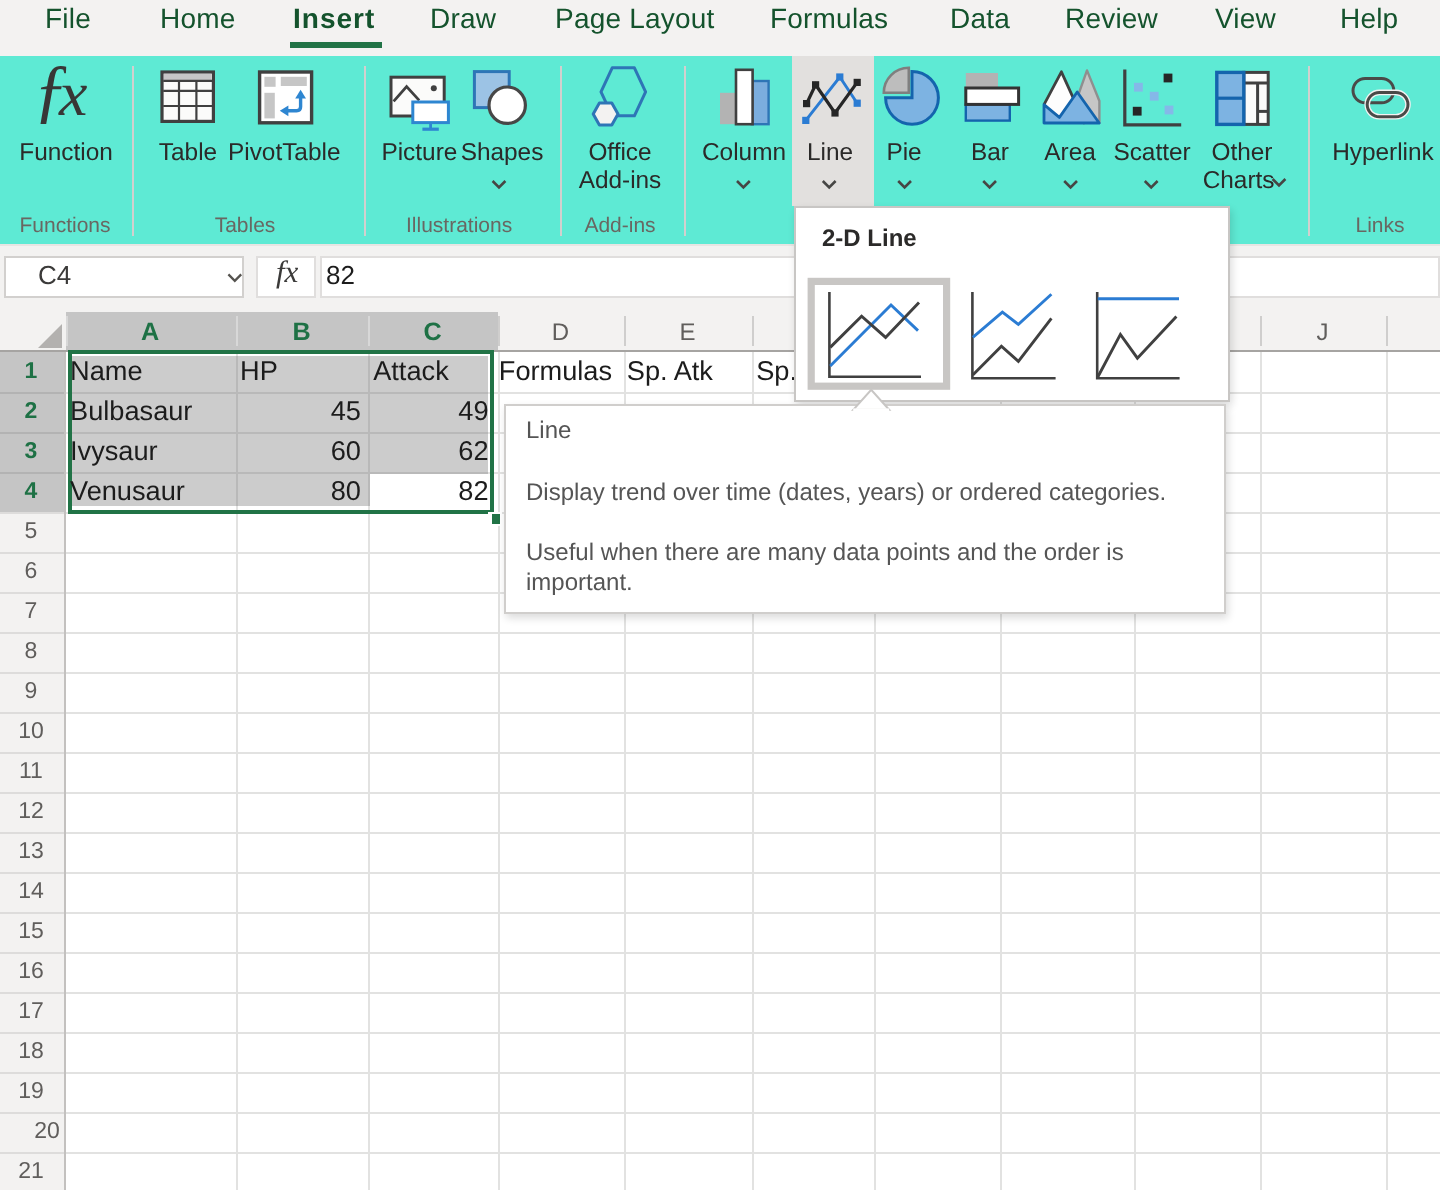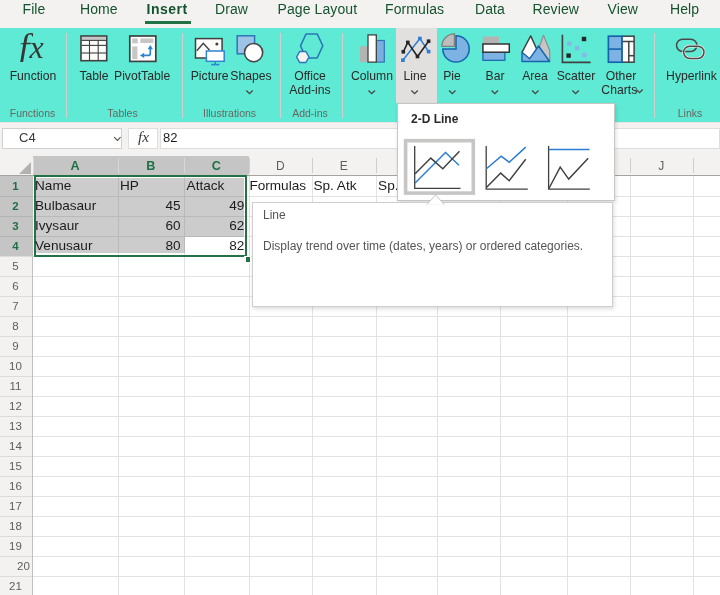--- a/index.html
+++ b/index.html
@@ -359,20 +359,21 @@
         <path d="M547.1,144.5 L547.1,187.6 L588.3,187.6" stroke="#404040" stroke-width="1.3"></path>
         <path d="M547.4,147.9 L588,147.9" stroke="#2b7cd3" stroke-width="1.45"></path>
         <path d="M547.4,187 L558.7,165.7 L567.2,177.6 L586.7,156.7" stroke="#404040" stroke-width="1.45"></path>
       </g>
     </svg>
   </div>
 
   <div id="tooltip" class="abs" style="left:252px;top:201.5px;width:361px;height:105.5px;background:#fff;border:1px solid #d0cecc;box-sizing:border-box;box-shadow:1px 2px 4px rgba(0,0,0,0.14);">
     <div class="abs" style="left:10px;top:5.5px;font-size:12px;color:#555;">Line</div>
     <div class="abs" style="left:10px;top:36.5px;font-size:12px;color:#555;">Display trend over time (dates, years) or ordered categories.</div>
+    <div class="abs" style="left:10px;top:66.5px;font-size:12px;color:#555;width:320px;line-height:15.3px;">Useful when there are many data points and the order is important.</div>
   </div>
 
   <svg class="abs" style="left:425px;top:193px;" width="22" height="13" viewBox="425 193 22 13">
     <path d="M426.6,204.9 L435.6,194.9 L444.6,204.9 Z" fill="#fff" stroke="#c8c6c4" stroke-width="1"></path>
     <rect x="426.6" y="204.2" width="18" height="2" fill="#fff"></rect>
   </svg>
 
 </div>
 
 </body></html>

